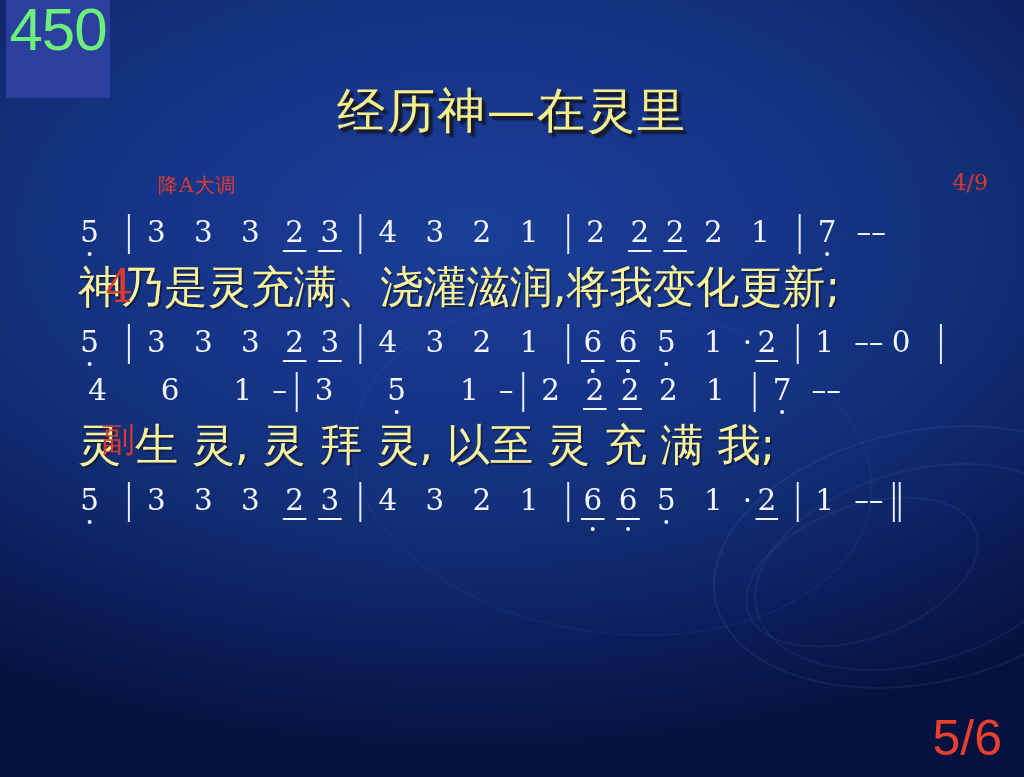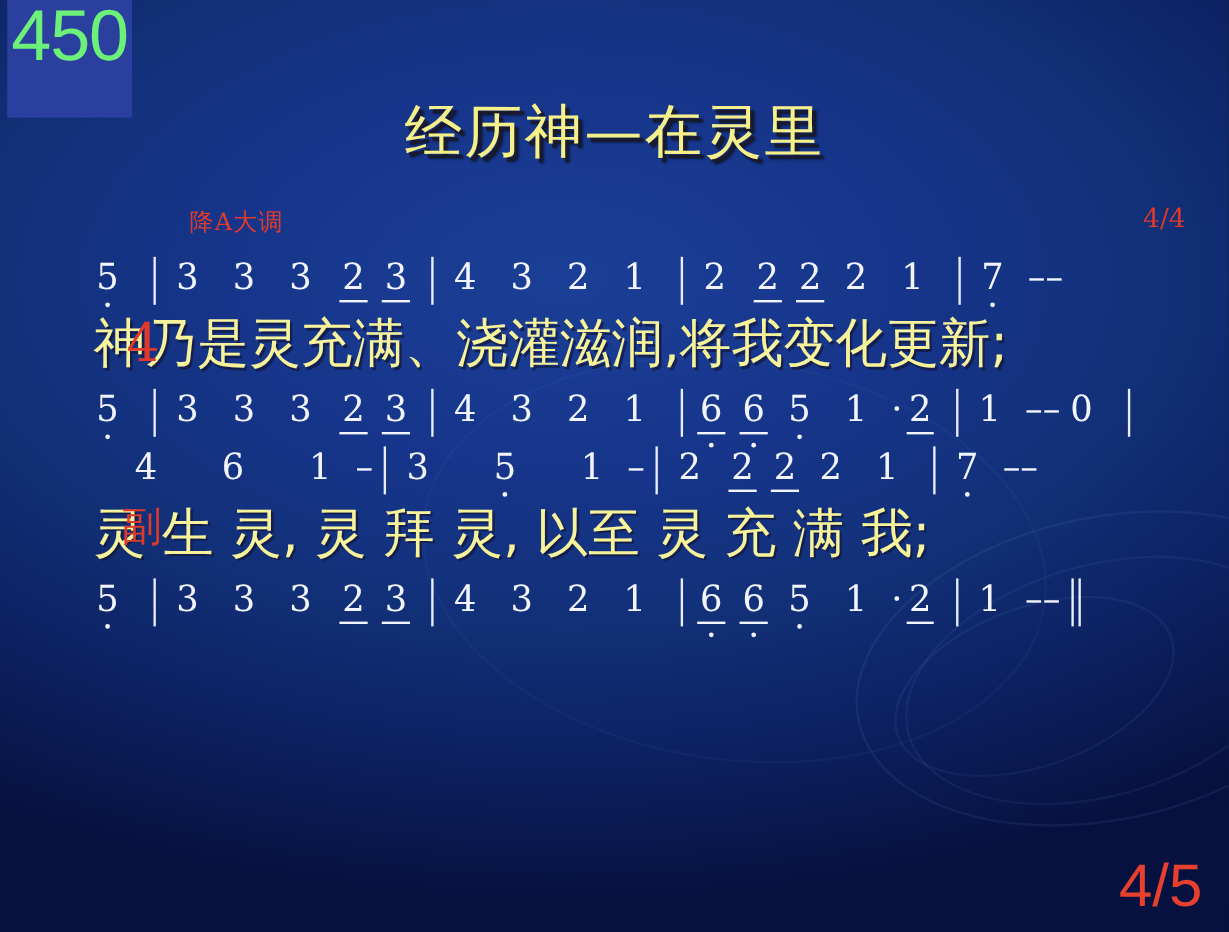--- a/index.html
+++ b/index.html
@@ -102,21 +102,21 @@
     display: flex;
     align-items: flex-end;
     color: #f2f5ff;
     font-family: "DejaVu Serif", "Liberation Serif", serif;
     font-size: 30px;
     line-height: 1;
     height: 48px;
     padding-left: 72px;
     white-space: nowrap;
   }
-  .notation.wide   { padding-left: 104px; }
+  .notation.wide   { padding-left: 80px; }
 
   .nt {                 
     position: relative;
     display: inline-block;
     text-align: center;
     padding-bottom: 9px;
   }
   .nt .num { position: relative; display: inline-block; }
   
   .nt.beam .num::after {
@@ -189,21 +189,21 @@
   <div class="swirl c"></div>
   <div class="swirl d"></div>
 
   <div id="hymn-no-box">
     <span id="hymn-no">450</span>
   </div>
 
   <div id="title">经历神—在灵里</div>
 
   <div id="key-sig">降A大调</div>
-  <div id="time-sig">4/4</div>
+  <div id="time-sig">4/9</div>
 
   <div id="score">
       <div class="stanza">
         <div class="notation">
           <span style="display: inline-block; transform-origin: left center; transform: scale(0.9807, 1); white-space: nowrap;"><span class="nt low" style="min-width: 36px; margin-right: 12px;"><span class="num">5</span></span><span class="bar"></span><span class="nt" style="min-width: 36px; margin-right: 12px;"><span class="num">3</span></span><span class="nt" style="min-width: 36px; margin-right: 12px;"><span class="num">3</span></span><span class="nt" style="min-width: 36px; margin-right: 12px;"><span class="num">3</span></span><span class="nt beam" style="min-width: 30px; margin-right: 6px;"><span class="num">2</span></span><span class="nt beam" style="min-width: 30px; margin-right: 6px;"><span class="num">3</span></span><span class="bar"></span><span class="nt" style="min-width: 36px; margin-right: 12px;"><span class="num">4</span></span><span class="nt" style="min-width: 36px; margin-right: 12px;"><span class="num">3</span></span><span class="nt" style="min-width: 36px; margin-right: 12px;"><span class="num">2</span></span><span class="nt" style="min-width: 36px; margin-right: 12px;"><span class="num">1</span></span><span class="bar"></span><span class="nt" style="min-width: 36px; margin-right: 12px;"><span class="num">2</span></span><span class="nt beam" style="min-width: 30px; margin-right: 6px;"><span class="num">2</span></span><span class="nt beam" style="min-width: 30px; margin-right: 6px;"><span class="num">2</span></span><span class="nt" style="min-width: 36px; margin-right: 12px;"><span class="num">2</span></span><span class="nt" style="min-width: 36px; margin-right: 12px;"><span class="num">1</span></span><span class="bar"></span><span class="nt low" style="min-width: 36px; margin-right: 12px;"><span class="num">7</span></span><span class="dash">–</span><span class="dash">–</span></span>
         </div>
         <div class="lyric">
           <span style="display: inline-block; transform-origin: left center; transform: scale(0.981, 1); white-space: nowrap;"><span class="marker stanza-num">4</span><span>神乃是灵充满、浇灌滋润,将我变化更新;</span></span>
         </div>
       </div>
@@ -220,14 +220,14 @@
           <span style="display: inline-block; transform-origin: left center; transform: scale(0.981, 1); white-space: nowrap;"><span class="marker chorus">副</span><span>灵 生 灵, 灵 拜 灵, 以至 灵 充 满 我;</span></span>
         </div>
       </div>
       <div class="stanza">
         <div class="notation">
           <span style="display: inline-block; transform-origin: left center; transform: scale(0.9807, 1); white-space: nowrap;"><span class="nt low" style="min-width: 36px; margin-right: 12px;"><span class="num">5</span></span><span class="bar"></span><span class="nt" style="min-width: 36px; margin-right: 12px;"><span class="num">3</span></span><span class="nt" style="min-width: 36px; margin-right: 12px;"><span class="num">3</span></span><span class="nt" style="min-width: 36px; margin-right: 12px;"><span class="num">3</span></span><span class="nt beam" style="min-width: 30px; margin-right: 6px;"><span class="num">2</span></span><span class="nt beam" style="min-width: 30px; margin-right: 6px;"><span class="num">3</span></span><span class="bar"></span><span class="nt" style="min-width: 36px; margin-right: 12px;"><span class="num">4</span></span><span class="nt" style="min-width: 36px; margin-right: 12px;"><span class="num">3</span></span><span class="nt" style="min-width: 36px; margin-right: 12px;"><span class="num">2</span></span><span class="nt" style="min-width: 36px; margin-right: 12px;"><span class="num">1</span></span><span class="bar"></span><span class="nt beam low" style="min-width: 30px; margin-right: 6px;"><span class="num">6</span></span><span class="nt beam low" style="min-width: 30px; margin-right: 6px;"><span class="num">6</span></span><span class="nt low" style="min-width: 36px; margin-right: 12px;"><span class="num">5</span></span><span class="nt" style="min-width: 36px; margin-right: 12px;"><span class="num">1</span></span><span class="dot">·</span><span class="nt beam" style="min-width: 30px; margin-right: 6px;"><span class="num">2</span></span><span class="bar"></span><span class="nt" style="min-width: 36px; margin-right: 12px;"><span class="num">1</span></span><span class="dash">–</span><span class="dash">–</span><span class="bar dbl"></span></span>
         </div>
       </div>
     </div>
 
-  <div id="page-indicator">4/5</div>
+  <div id="page-indicator">5/6</div>
 </div>
 
 </body></html>

